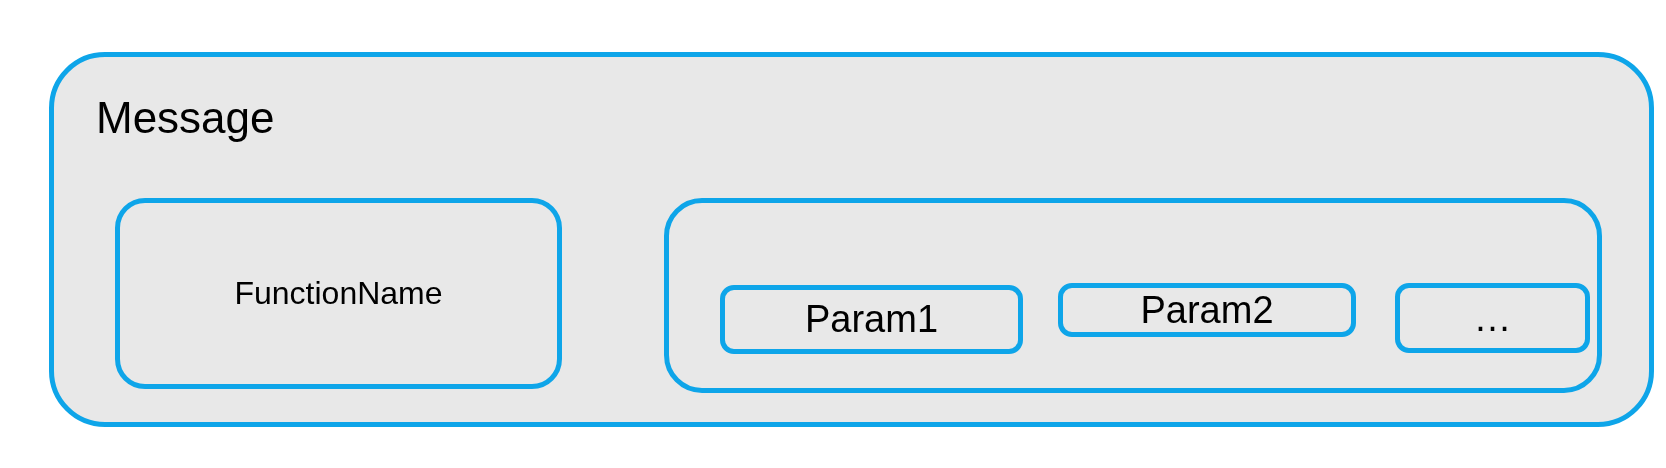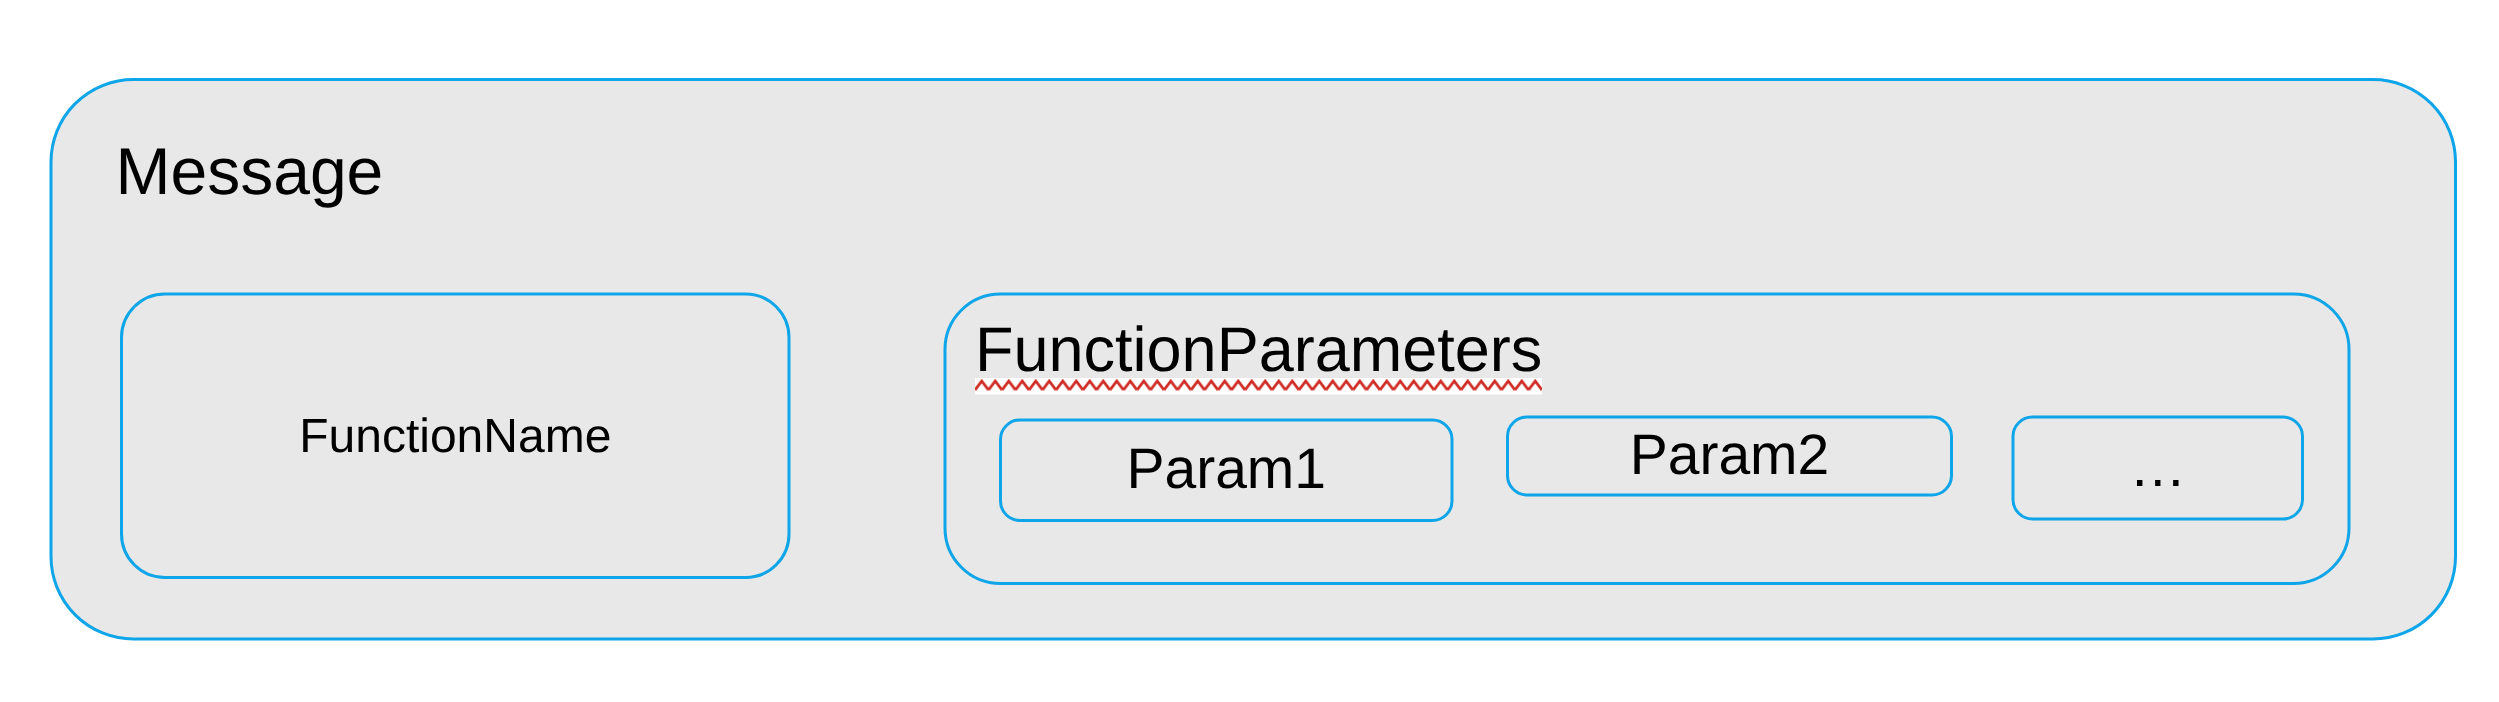--- a/index.html
+++ b/index.html
@@ -11,22 +11,23 @@
   .canvas {
     position: relative;
     width: 1666px;
     height: 468px;
     background: #ffffff;
     overflow: hidden;
   }
   .box {
     position: absolute;
     background: #e8e8e8;
-    border: 2px solid #0ea5e9;
+    border: 5px solid #0ea5e9;
     box-sizing: border-box;
+    margin-left: 16px;
   }
   .message-box {
     left: 33px;
     top: 52px;
     width: 1605px;
     height: 375px;
     border-radius: 56px;
   }
   .message-label {
     position: absolute;
@@ -102,31 +103,20 @@
   <div class="box message-box">
 
     <div class="message-label">Message</div>
 
     <div class="box function-name-box">
       <span class="function-name-label">FunctionName</span>
     </div>
 
     <div class="box function-parameters-box">
 
-      <div class="fp-label-wrap">
-        <span class="fp-label">FunctionParameters</span>
-        <svg class="squiggle" xmlns="http://www.w3.org/2000/svg" preserveAspectRatio="none">
-          <defs>
-            <pattern id="zigzag" patternUnits="userSpaceOnUse" width="9" height="11">
-              <path d="M0,8 L4.5,2 L9,8" fill="none" stroke="#cf2b24" stroke-width="1.8"></path>
-            </pattern>
-          </defs>
-          <rect x="0" y="0" width="100%" height="11" fill="url(#zigzag)"></rect>
-        </svg>
-      </div>
 
       <div class="box param-box param-1">
         <span class="param-label">Param1</span>
       </div>
 
       <div class="box param-box param-2">
         <span class="param-label">Param2</span>
       </div>
 
       <div class="box param-box param-etc">

